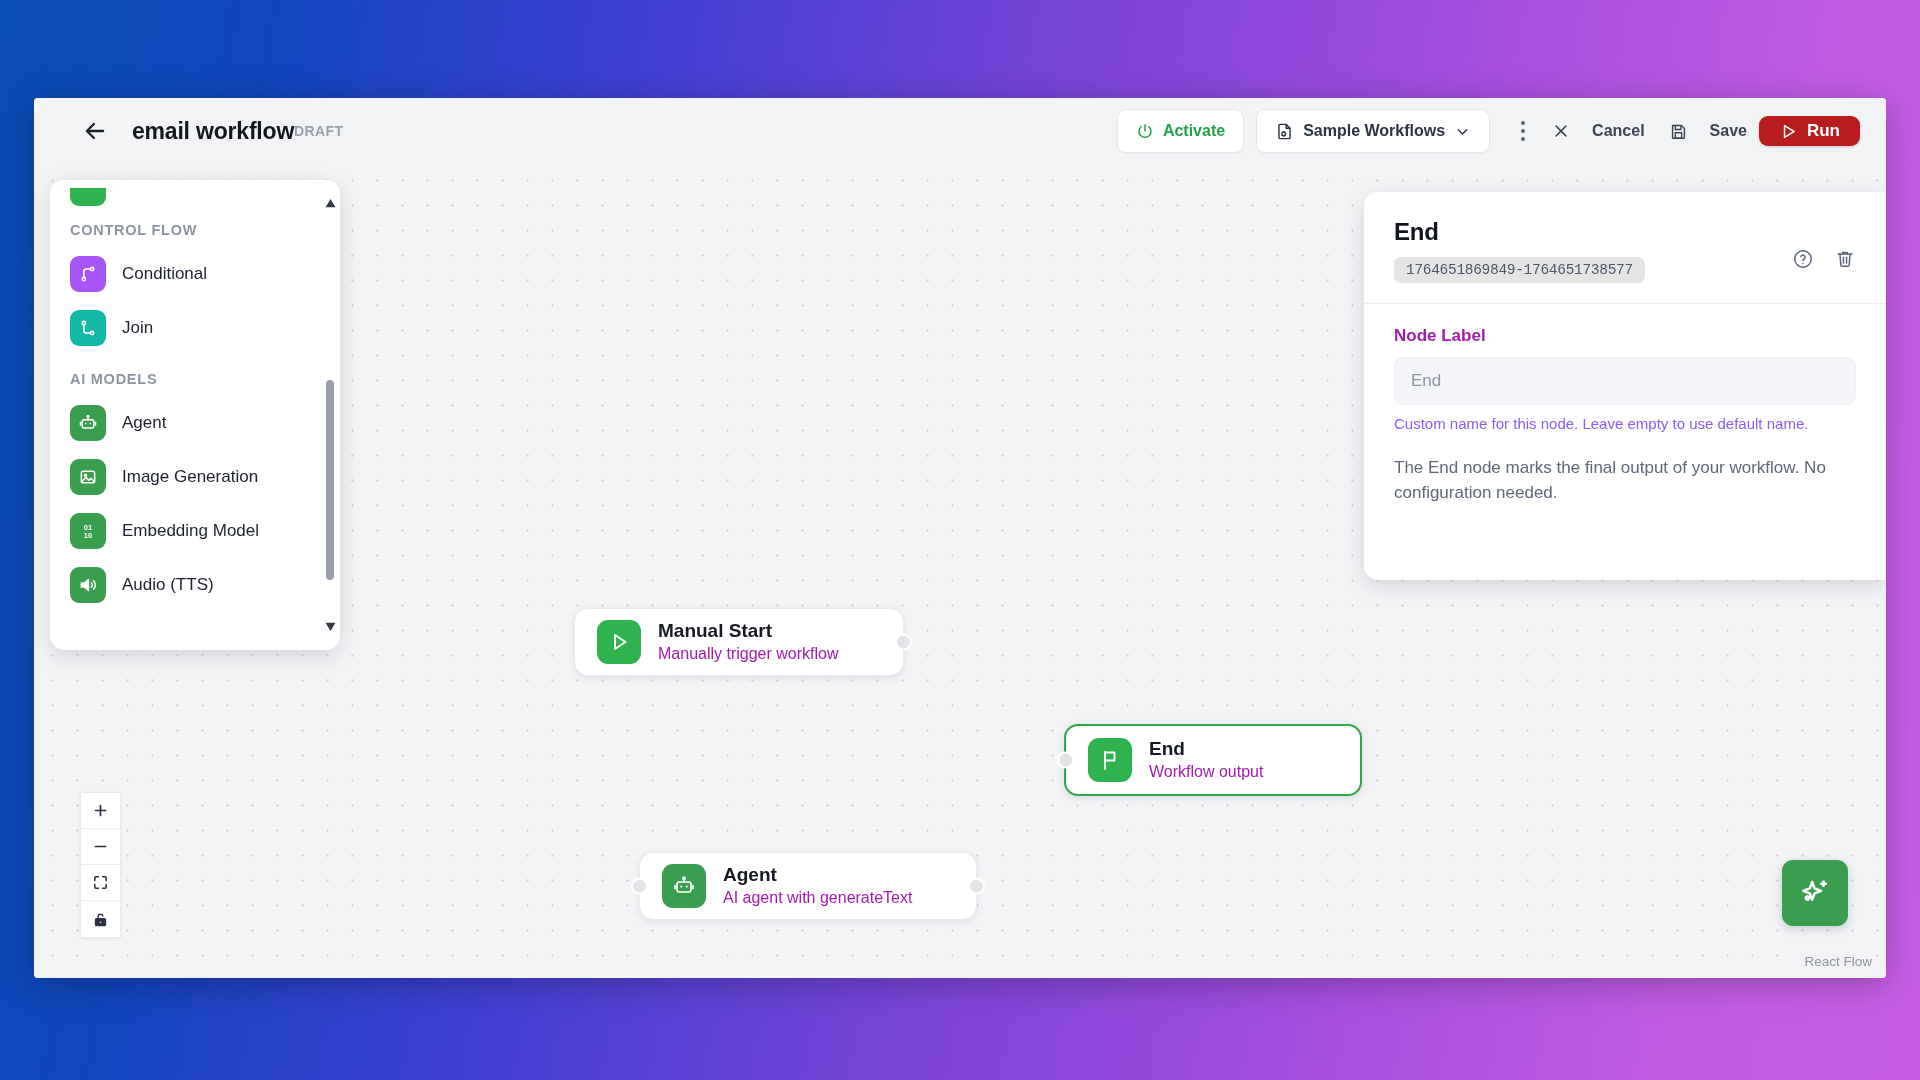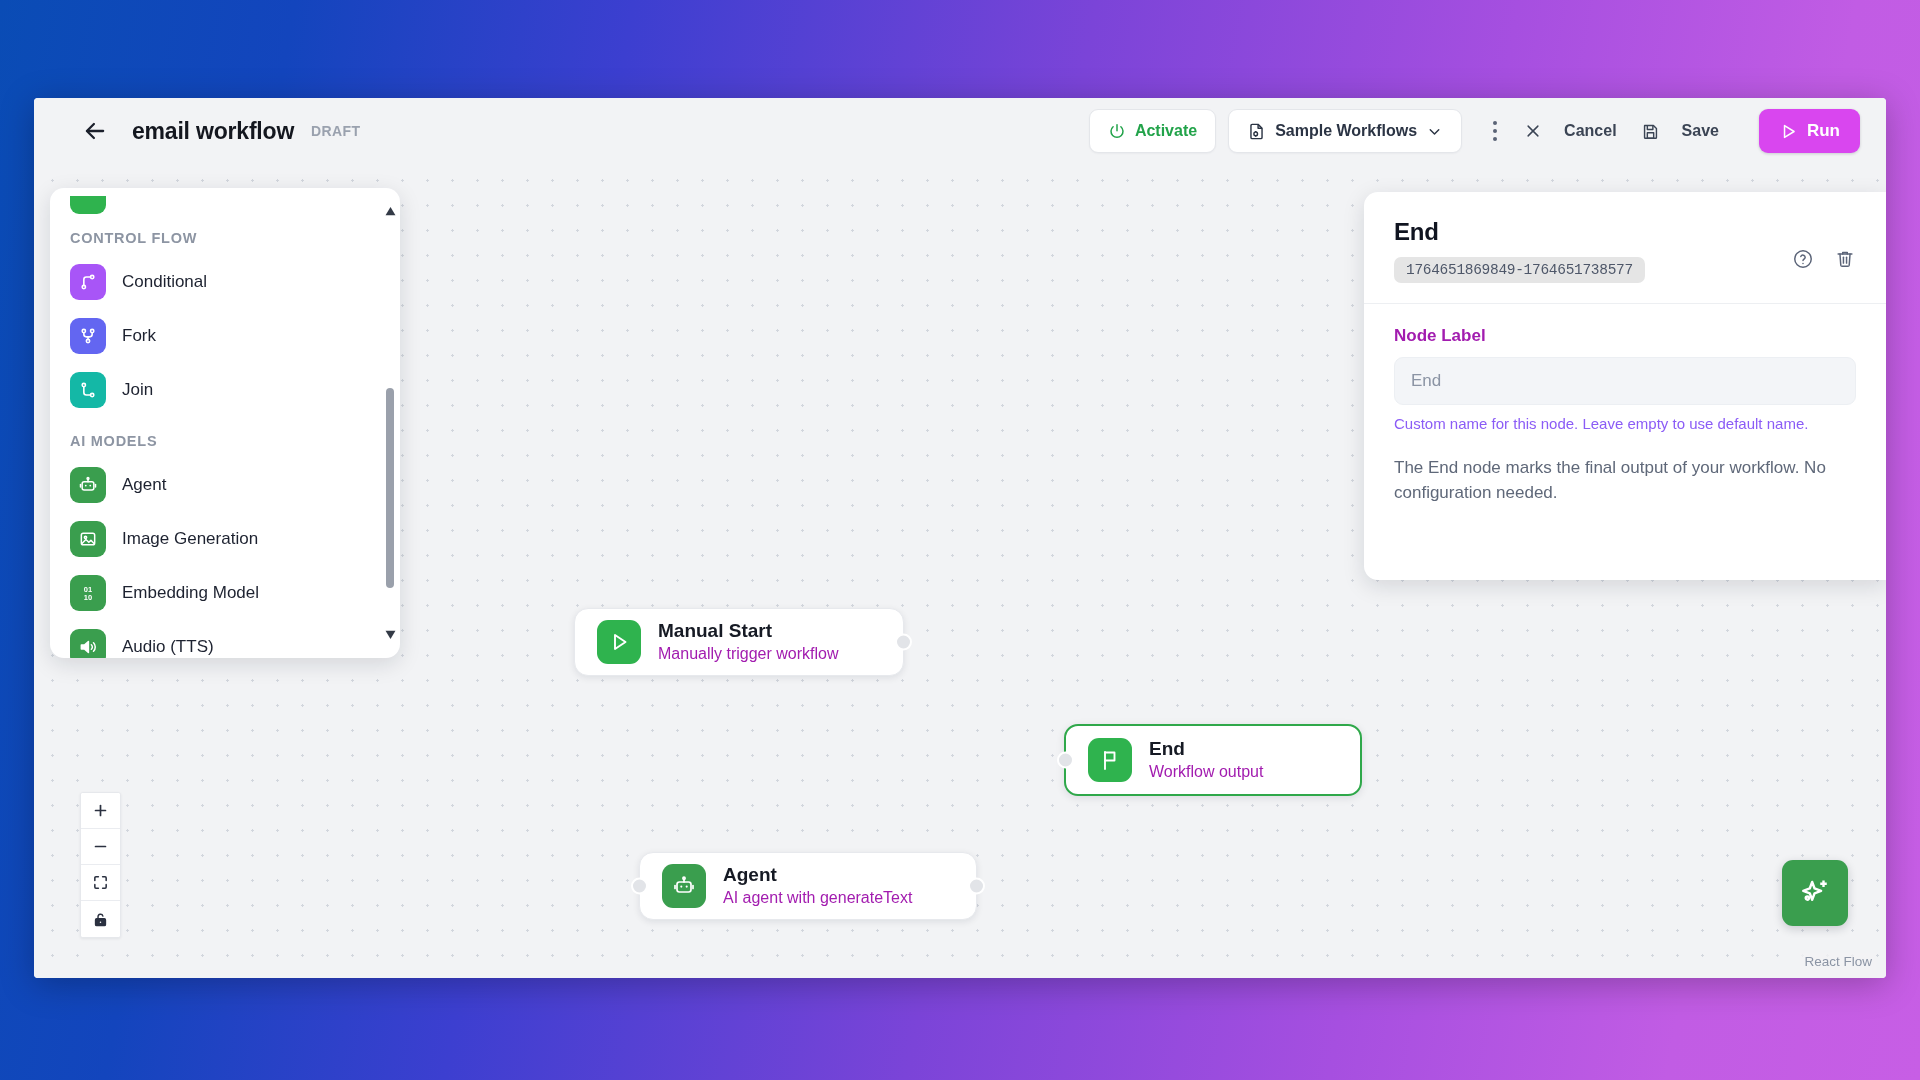--- a/index.html
+++ b/index.html
@@ -38,21 +38,21 @@
     display: flex; align-items: center; justify-content: center;
     cursor: pointer; color: #1b1f2b;
     flex: none;
   }
   #wf-title {
     font-size: 23px; font-weight: 700; color: #14171f;
     margin-left: 22px; letter-spacing: -.2px;
   }
   #wf-status {
     font-size: 14px; font-weight: 600; color: #9aa1ae;
-    margin-left: 17px; letter-spacing: .4px;
+    letter-spacing: .4px;
   }
   .spacer { flex: 1 1 auto; }
 
   .tb-btn {
     display: flex; align-items: center; gap: 9px;
     height: 44px; padding: 0 18px;
     background: #ffffff; border: 1px solid #e4e6ea;
     border-radius: 9px;
     font-size: 16px; font-weight: 600;
     cursor: pointer; white-space: nowrap;
@@ -68,42 +68,42 @@
     cursor: pointer; white-space: nowrap;
   }
   #kebab-btn {
     width: 34px; height: 40px; margin-left: 16px;
     display: flex; flex-direction: column; align-items: center; justify-content: center;
     gap: 4px; cursor: pointer;
   }
   #kebab-btn i { width: 4px; height: 4px; border-radius: 50%; background: #5a6375; display: block; }
   #run-btn {
     display: flex; align-items: center; gap: 9px;
-    height: 44px; padding: 0 20px; margin-left: 28px;
-    background: #d946ef; border: none; border-radius: 9px;
+    height: 30px; padding: 0 20px; margin-left: 0;
+    background: #b91c1c; border: none; border-radius: 9px;
     color: #fff; font-size: 17px; font-weight: 700;
     cursor: pointer;
     box-shadow: 0 1px 3px rgba(16,24,40,.18);
   }
 
   
   #canvas {
     position: absolute; left: 0; top: 66px;
     width: 100%; height: 814px;
     background-color: #f2f3f5;
     background-image: radial-gradient(#d2d6dd 1.15px, transparent 1.15px);
     background-size: 25px 25px;
     background-position: 6px 4px;
     overflow: hidden;
   }
 
   
   #palette {
-    position: absolute; left: 16px; top: 24px;
-    width: 350px; height: 470px;
+    position: absolute; left: 16px; top: 16px;
+    width: 290px; height: 470px;
     background: #fff; border-radius: 14px;
     box-shadow: 0 6px 22px rgba(16,24,40,.13);
     overflow: hidden; z-index: 30; padding-left: 19px;
   }
   #palette-scroll {
     position: absolute; inset: 0 16px 0 0;
     padding: 8px 0 10px 0;
   }
   .pal-cut {
     height: 18px; padding-left: 20px; overflow: hidden;
@@ -383,32 +383,20 @@
           <div class="nodeicon ic-cond">
             <svg width="20" height="20" viewBox="0 0 24 24" fill="none" stroke="#fff" stroke-width="1.9" stroke-linecap="round" stroke-linejoin="round">
               <circle cx="7" cy="18" r="2"></circle>
                 <circle cx="17" cy="6" r="2"></circle>
               <path d="M7 16V9a3 3 0 0 1 3-3h5"></path>
             </svg>
           </div>
           <span class="pal-label">Conditional</span>
         </div>
 
-        <div class="pal-item">
-          <div class="nodeicon ic-fork">
-            <svg width="20" height="20" viewBox="0 0 24 24" fill="none" stroke="#fff" stroke-width="1.9" stroke-linecap="round" stroke-linejoin="round">
-              <circle cx="7" cy="6" r="2"></circle>
-                <circle cx="17" cy="6" r="2"></circle>
-                <circle cx="12" cy="18" r="2"></circle>
-              <path d="M7 8v2a3 3 0 0 0 3 3h4a3 3 0 0 0 3-3V8"></path>
-                <path d="M12 13v3"></path>
-            </svg>
-          </div>
-          <span class="pal-label">Fork</span>
-        </div>
 
         <div class="pal-item">
           <div class="nodeicon ic-join">
             <svg width="20" height="20" viewBox="0 0 24 24" fill="none" stroke="#fff" stroke-width="1.9" stroke-linecap="round" stroke-linejoin="round">
               <circle cx="7" cy="6" r="2"></circle>
                 <circle cx="17" cy="18" r="2"></circle>
               <path d="M7 8v7a3 3 0 0 0 3 3h5"></path>
             </svg>
           </div>
           <span class="pal-label">Join</span>

